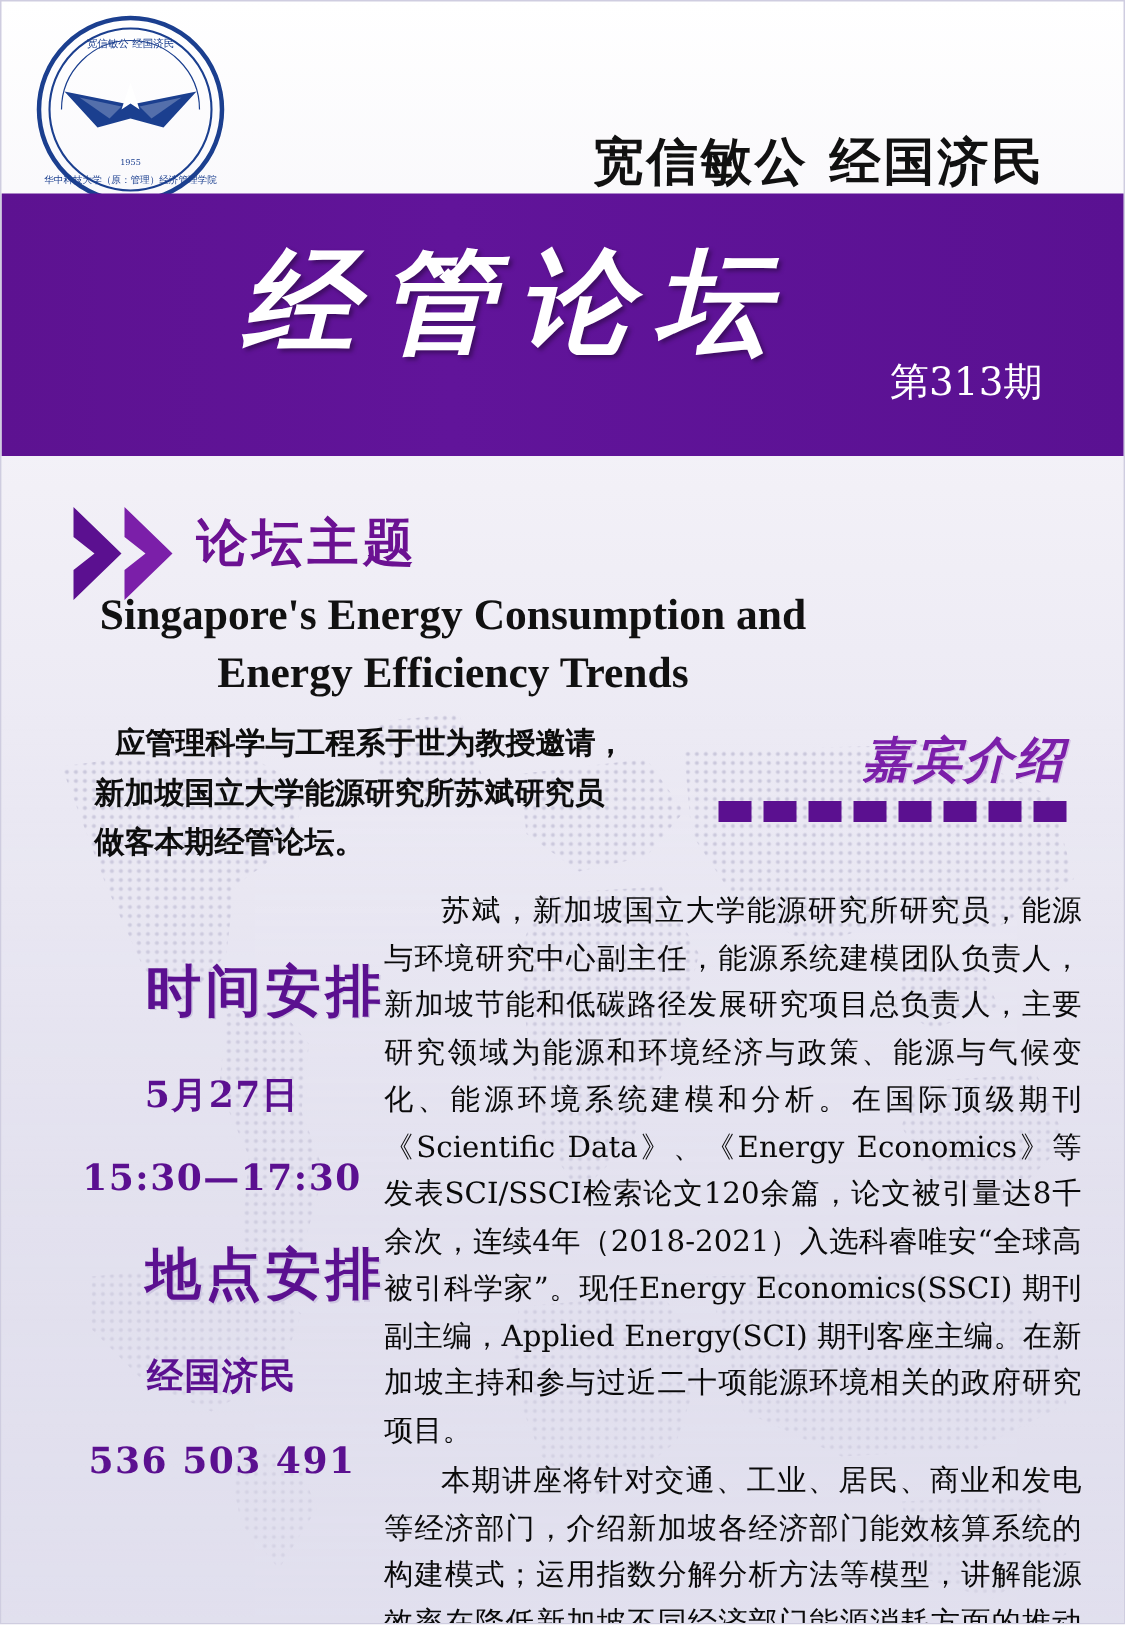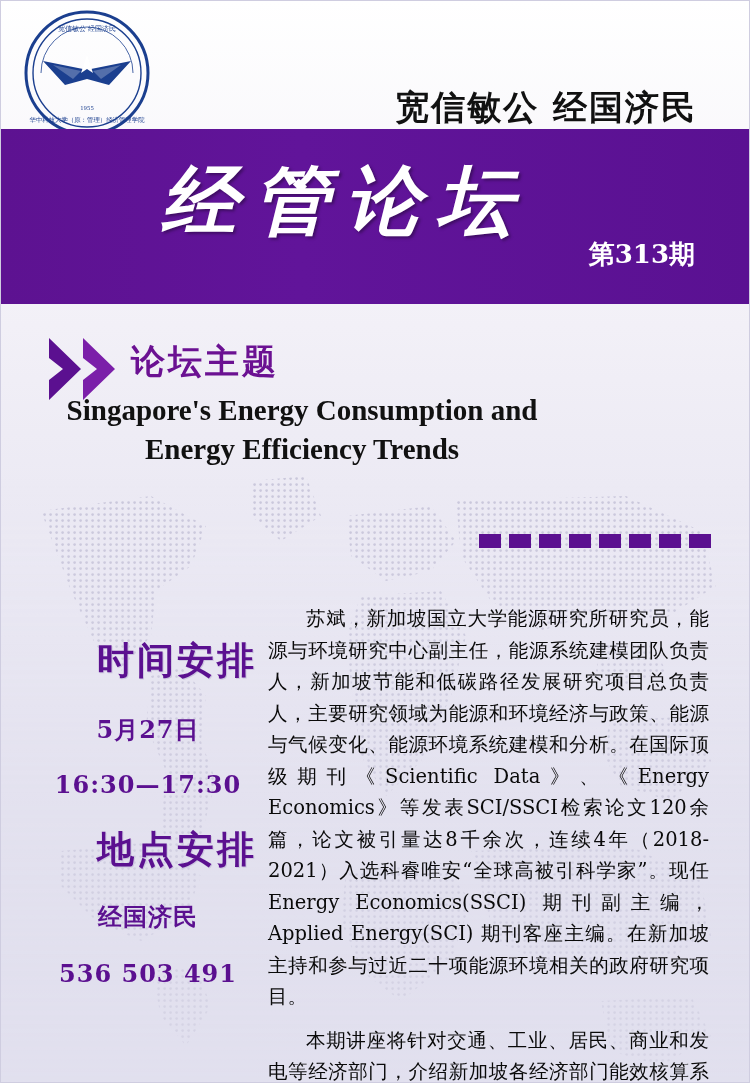--- a/index.html
+++ b/index.html
@@ -68,21 +68,21 @@
     font-size: 76px;
     letter-spacing: 16px;
     color: #ffffff;
     text-shadow: 2px 2px 3px rgba(0,0,0,0.35);
     white-space: nowrap;
   }
   .band-issue {
     position: absolute;
     right: 56px; bottom: 32px;
     font-family: "DejaVu Serif", serif;
-    font-weight: bold;
+    font-weight: normal;
     font-size: 26px;
     color: #ffffff;
     white-space: nowrap;
   }
 
   
   .chevrons {
     position: absolute;
     left: 46px; top: 335px;
     width: 74px; height: 66px;
@@ -190,21 +190,21 @@
     position: absolute;
     left: 255px; top: 590px;
     width: 465px;
     font-family: "DejaVu Serif", serif;
     font-size: 19.5px;
     line-height: 31.5px;
     color: #0a0a0a;
     text-align: justify;
   }
   .bio p {
-    margin: 12px;
+    margin: 0;
   }
   .bio p + p {
     margin-top: 2px;
   }
   .bio .para {
     text-indent: 38px;
   }
 </style>
 </head>
 <body>
@@ -272,38 +272,44 @@
   <svg class="chevrons" viewBox="0 0 74 66" aria-hidden="true">
     <path d="M2 2 L34 33 L2 64 L2 44 L16 33 L2 22 Z" fill="#5b1090"></path>
     <path d="M36 2 L68 33 L36 64 L36 44 L50 33 L36 22 Z" fill="#7b1fa9"></path>
   </svg>
   <div class="topic-label">论坛主题</div>
   <div class="topic-en">
     <div>Singapore's Energy Consumption and</div>
     <div>Energy Efficiency Trends</div>
   </div>
 
-
+  <div class="invite">
+    <span class="l1">应管理科学与工程系于世为教授邀请，</span>
+    <span class="l2">新加坡国立大学能源研究所苏斌研究员</span>
+    <span class="l3">做客本期经管论坛。</span>
+  </div>
+
+  <div class="guest-heading">嘉宾介绍</div>
   <div class="dash-row">
     <i></i>
     <i></i>
     <i></i>
     <i></i>
     <i></i>
     <i></i>
     <i></i>
     <i></i>
   </div>
 
   <div class="sched">
     <h3>时间安排</h3>
     <div class="sp1"></div>
     <div class="val">5月27日</div>
     <div class="sp2"></div>
-    <div class="val">16:30—17:30</div>
+    <div class="val">15:30—17:30</div>
     <div class="sp3"></div>
     <h3>地点安排</h3>
     <div class="sp4"></div>
     <div class="val">经国济民</div>
     <div class="sp5"></div>
     <div class="val">536 503 491</div>
   </div>
 
   <div class="bio">
     <p class="para">苏斌，新加坡国立大学能源研究所研究员，能源与环境研究中心副主任，能源系统建模团队负责人，新加坡节能和低碳路径发展研究项目总负责人，主要研究领域为能源和环境经济与政策、能源与气候变化、能源环境系统建模和分析。在国际顶级期刊《Scientific Data》、《Energy Economics》等发表SCI/SSCI检索论文120余篇，论文被引量达8千余次，连续4年（2018-2021）入选科睿唯安“全球高被引科学家”。现任Energy Economics(SSCI) 期刊副主编，Applied Energy(SCI) 期刊客座主编。在新加坡主持和参与过近二十项能源环境相关的政府研究项目。</p>

